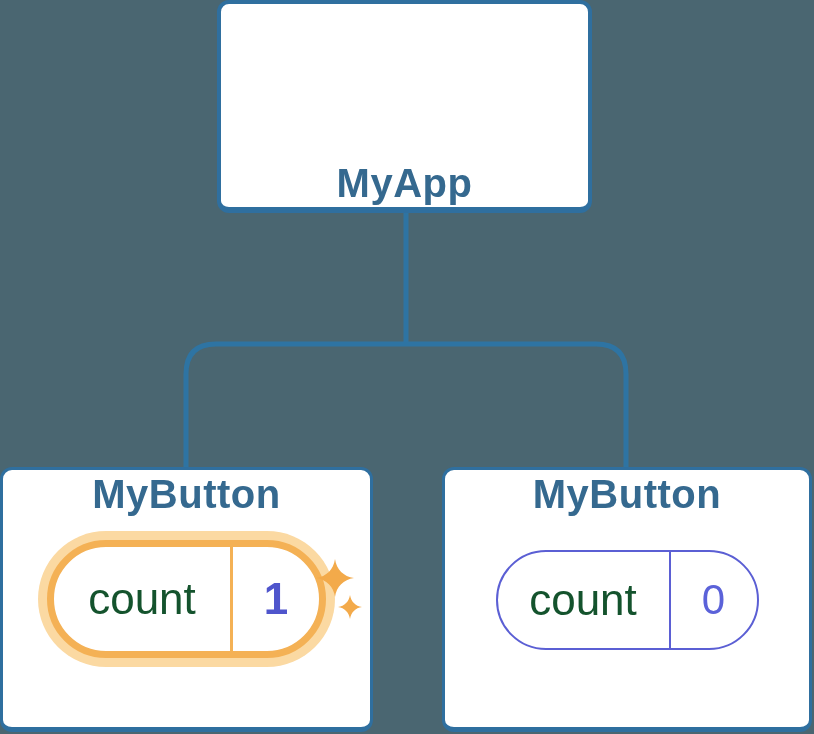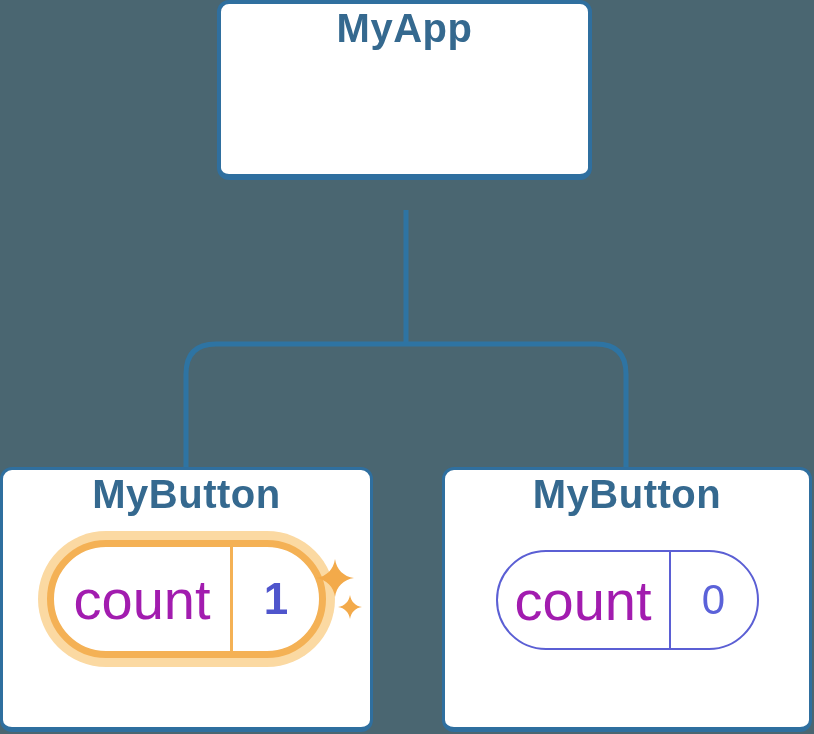--- a/index.html
+++ b/index.html
@@ -22,23 +22,23 @@
     position:absolute;
     background:#ffffff;
     border:3px solid #2f6f9f;
     border-bottom-width:5px;
     border-radius:12px;
     display:flex;
     flex-direction:column;
     align-items:center;
   }
   .card-root{
-    left:217px;top:0;width:375px;height:180px;
+    left:217px;top:0;width:375px;height:213px;
     border-width:4px;border-bottom-width:6px;
-    justify-content:flex-start;
+    justify-content:flex-end;
   }
   .card-child-left{left:0;top:467px;width:373px;height:265px;}
   .card-child-right{left:442px;top:467px;width:370px;height:265px;}
 
   .node-title{
     color:#35698f;
     font-size:40px;
     font-weight:700;
     line-height:48px;
     letter-spacing:0.5px;
@@ -66,21 +66,21 @@
   }
   .pill-cell{
     display:flex;align-items:center;justify-content:center;
   }
   .pill-name{flex:1 1 auto;}
   .pill-highlight .pill-name{border-right:3px solid #f4b155;}
   .pill-plain .pill-name{border-right:2px solid #5b5fd4;}
   .pill-highlight .pill-value{width:86px;}
   .pill-plain .pill-value{width:86px;}
 
-  .state-name{color:#a21caf;font-size:56px;font-weight:400;}
+  .state-name{color:#14532d;font-size:44px;font-weight:400;}
   .pill-highlight .state-value{color:#4f55cc;font-size:44px;font-weight:700;}
   .pill-plain .state-value{color:#5b62d9;font-size:42px;font-weight:400;}
 
   .sparkles{
     position:absolute;left:316px;top:559px;width:52px;height:64px;
     color:#f3aa4a;
     z-index:5;
     pointer-events:none;
   }
 </style>

